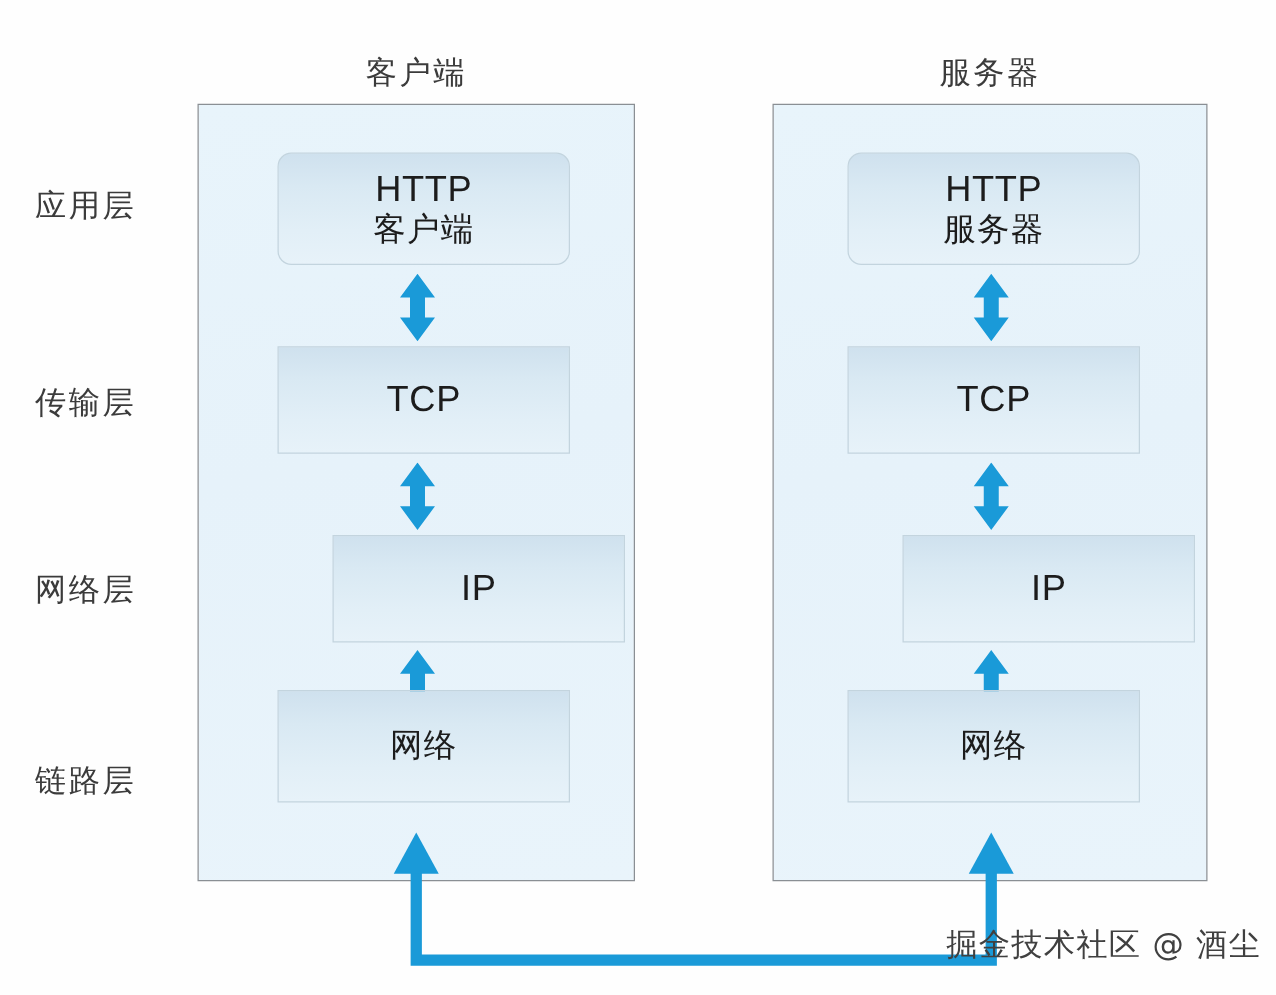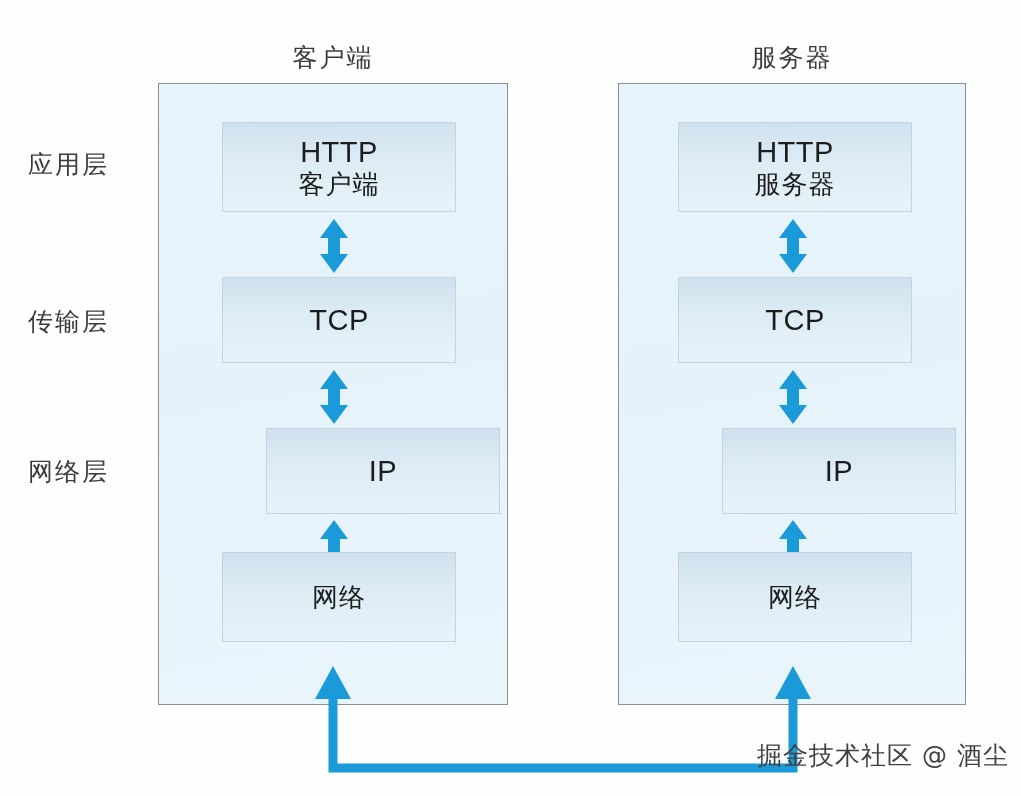--- a/index.html
+++ b/index.html
@@ -96,21 +96,21 @@
   }
   .line.cjk {
     font-size: 26px;
     font-family: "DejaVu Sans", "Liberation Sans", sans-serif;
     letter-spacing: 1px;
   }
 
   .col-client .proto-box { left: 222px; width: 234px; }
   .col-server .proto-box { left: 678px; width: 234px; }
 
-  .row-0 { top: 122px;  height: 90px; }
+  .row-0 { top: 122px;  height: 90px; border-radius: 11px; }
   .row-1 { top: 277px;  height: 86px; }
   .row-2 { top: 428px;  height: 86px; margin-left: 44px; }
   .row-3 { top: 552px;  height: 90px; }
 
   
   .dbl-arrow {
     position: absolute;
     width: 30px;
     height: 54px;
     color: #1a9ad8;
@@ -149,20 +149,21 @@
 <body>
 
 <div id="diagram-root">
 
   <div class="column-title" id="client-title">客户端</div>
   <div class="column-title" id="server-title">服务器</div>
 
   <div class="layer-label" id="layer-label-0">应用层</div>
   <div class="layer-label" id="layer-label-2">网络层</div>
   <div class="layer-label" id="layer-label-1">传输层</div>
+  <div class="layer-label" id="layer-label-3">链路层</div>
 
   <div class="host-container" id="client-container"></div>
   <div class="host-container" id="server-container"></div>
 
   <div class="col-client">
 
     <div class="proto-box row-0">
       <div class="line latin">HTTP</div>
       <div class="line cjk">客户端</div>
     </div>

